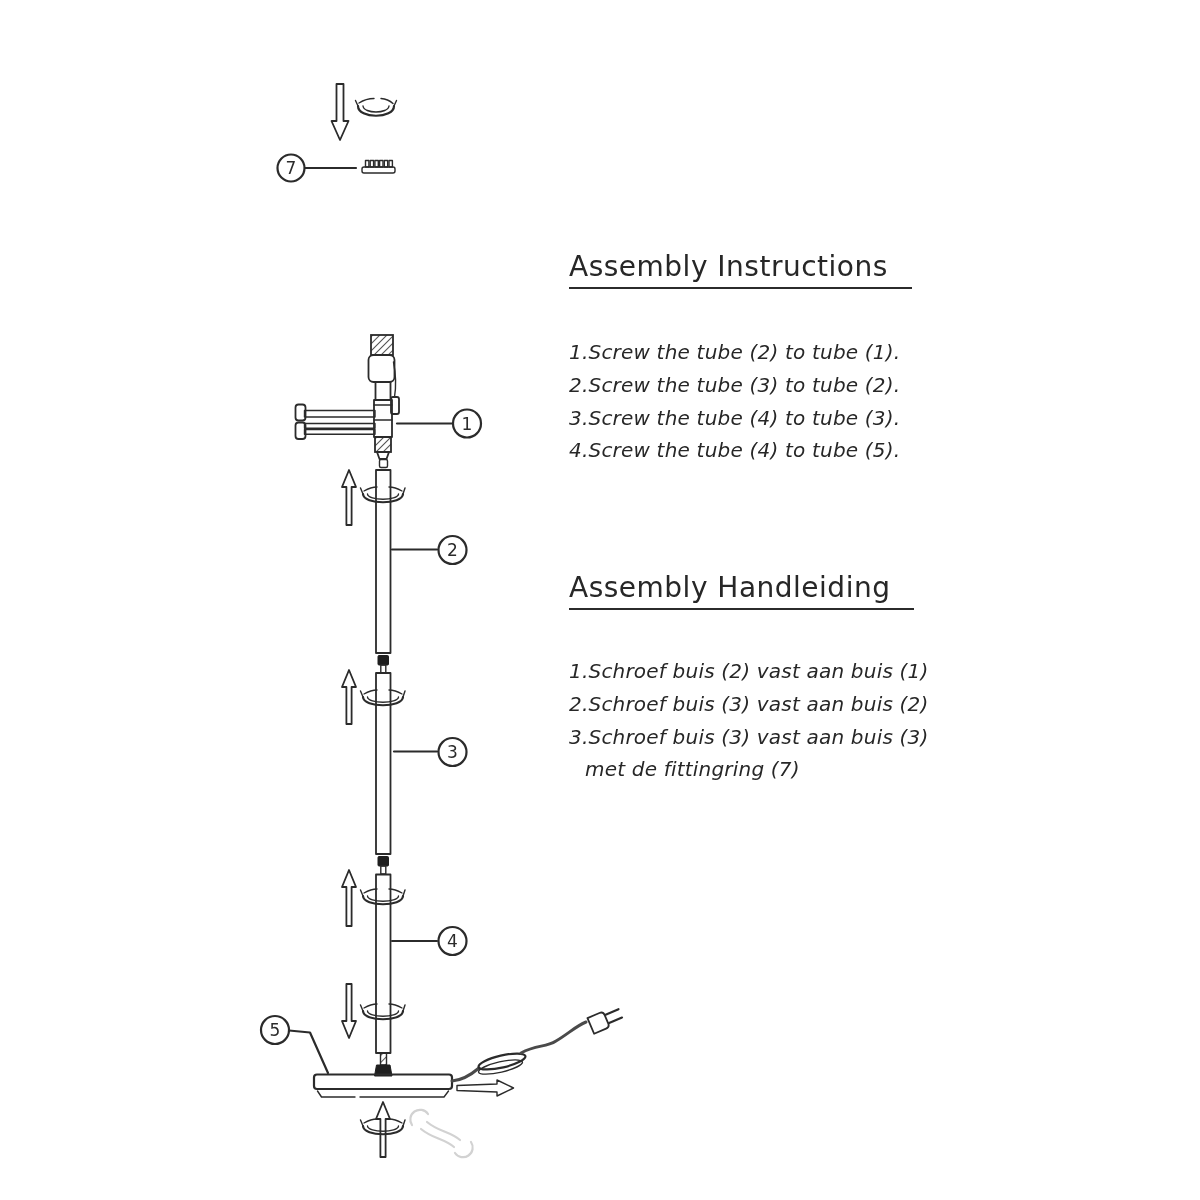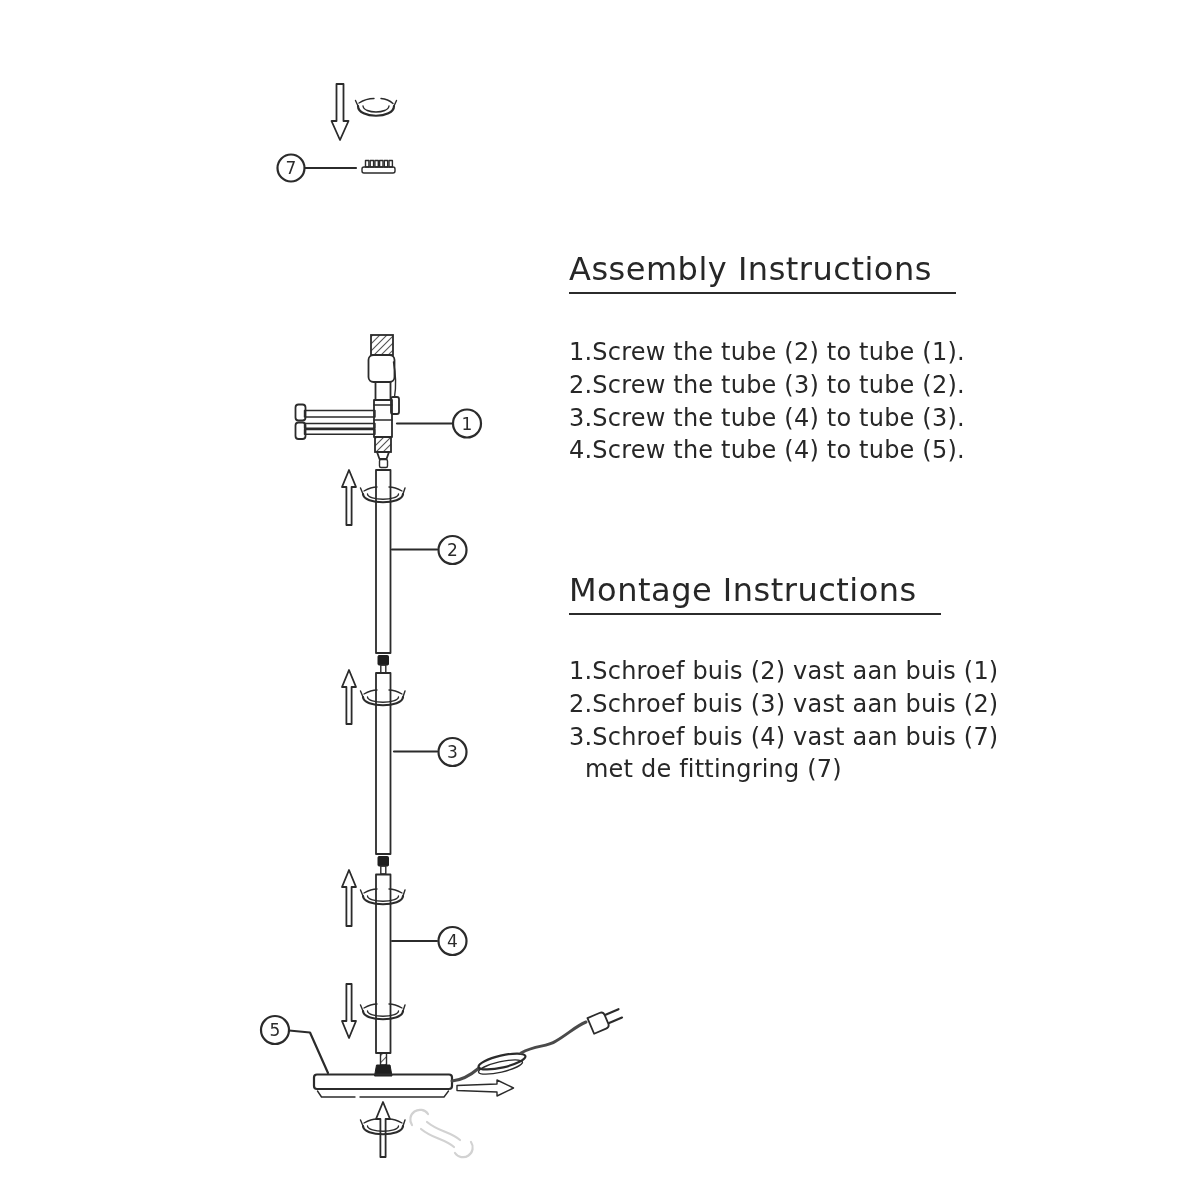--- a/index.html
+++ b/index.html
@@ -6,23 +6,23 @@
   .page{position:relative;width:1200px;height:1200px;background:#fff;overflow:hidden;
         font-family:"DejaVu Sans","Liberation Sans",sans-serif;color:#272727;}
   svg{position:absolute;left:0;top:0;}
   .ln{fill:none;stroke:#2b2b2b;stroke-width:1.8;stroke-linecap:round;stroke-linejoin:round;}
   .thin{stroke-width:1.4;}
   .thick{stroke-width:2.2;}
   .dark{fill:#1e1e1e;stroke:#1e1e1e;}
   .cord{fill:none;stroke:#4a4a4a;stroke-width:3;stroke-linecap:round;}
   .wrench{fill:none;stroke:#d2d2d2;stroke-width:2.2;stroke-linecap:round;}
   .callout-num{font-family:"DejaVu Sans","Liberation Sans",sans-serif;font-size:17px;fill:#2b2b2b;}
-  .title{position:absolute;margin:0;font-size:32px;font-weight:400;letter-spacing:.5px;
+  .title{position:absolute;margin:0;font-size:28px;font-weight:400;letter-spacing:.5px;
          padding:0 24px 4px 0;border-bottom:2.5px solid #2b2b2b;white-space:nowrap;}
-  .steps{position:absolute;font-size:24px;line-height:32.8px;letter-spacing:.2px;white-space:nowrap;}
+  .steps{position:absolute;font-size:20px;line-height:32.8px;letter-spacing:.2px;white-space:nowrap;font-style:italic;}
   .step.indent{padding-left:16px;}
   .en-title{left:569px;top:250px;}
   .en-steps{left:569px;top:336px;}
   .nl-title{left:569px;top:571px;}
   .nl-steps{left:569px;top:655px;}
 </style>
 </head>
 <body>
 
 <div class="page">
@@ -217,21 +217,21 @@
   </svg>
 
   <h2 class="title en-title">Assembly Instructions</h2>
   <div class="steps en-steps">
     <div class="step">1.Screw the tube (2) to tube (1).</div>
     <div class="step">2.Screw the tube (3) to tube (2).</div>
     <div class="step">3.Screw the tube (4) to tube (3).</div>
     <div class="step">4.Screw the tube (4) to tube (5).</div>
   </div>
 
-  <h2 class="title nl-title">Montage Instructions</h2>
+  <h2 class="title nl-title">Assembly Handleiding</h2>
   <div class="steps nl-steps">
     <div class="step">1.Schroef buis (2) vast aan buis (1)</div>
     <div class="step">2.Schroef buis (3) vast aan buis (2)</div>
-    <div class="step">3.Schroef buis (4) vast aan buis (7)</div>
+    <div class="step">3.Schroef buis (3) vast aan buis (3)</div>
     <div class="step indent">met de fittingring (7)</div>
   </div>
 
 </div>
 
 </body></html>

